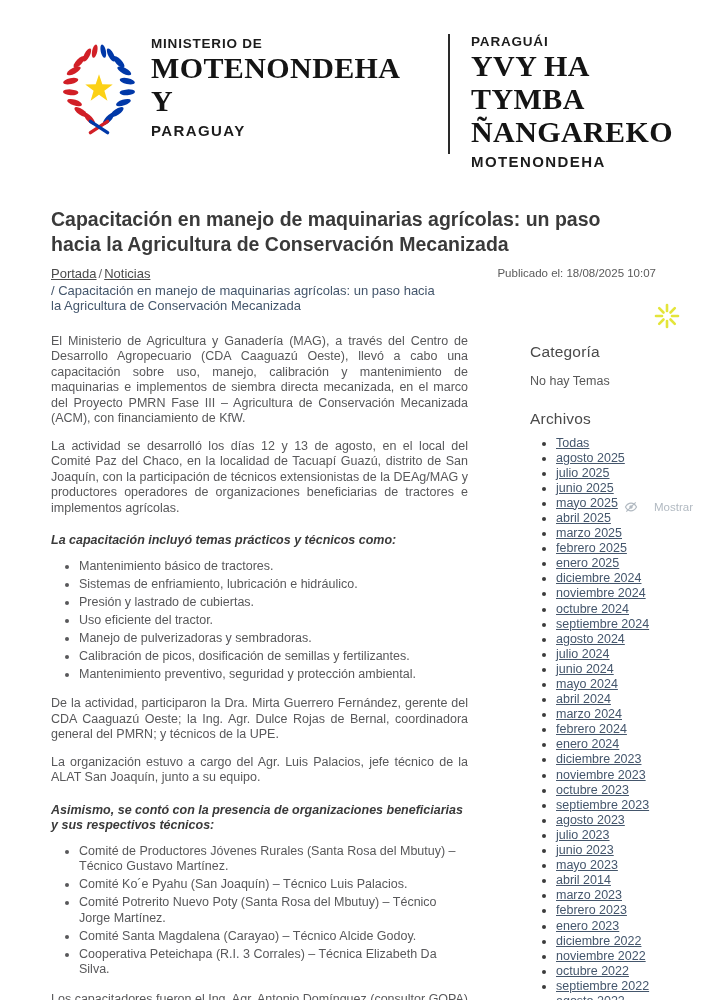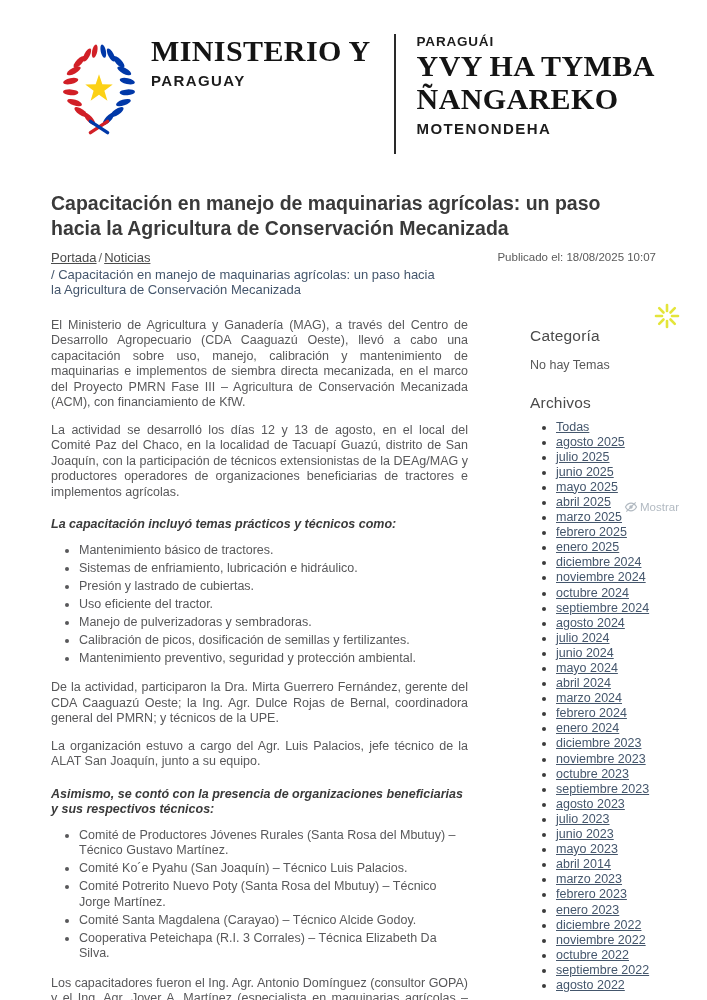--- a/index.html
+++ b/index.html
@@ -38,21 +38,21 @@
   aside{position:relative;width:180px;margin-left:62px;flex:0 0 auto;}
   .side-title{font-size:15.5px;color:#4a4a4a;letter-spacing:.2px;margin-top:9px;}
   .side-empty{font-size:12.5px;color:#585858;margin-top:13px;}
   .side-title.archives{margin-top:22px;}
   aside ul{margin:8px 0 0 0;padding-left:26px;list-style:disc;}
   aside li{font-size:12.5px;line-height:15.1px;color:#3c3c3c;}
   aside li a{color:#44566c;text-decoration:underline;cursor:pointer;}
 
   
   .spinner{position:absolute;left:654px;top:303px;width:26px;height:26px;}
-  .mostrar-badge{position:absolute;left:620px;top:499px;display:flex;align-items:center;gap:2px;
+  .mostrar-badge{position:absolute;left:620px;top:499px;display:flex;align-items:center;gap:16px;
     background:rgba(255,255,255,.88);border-radius:3px;padding:2px 5px 2px 4px;cursor:pointer;}
   .mostrar-badge span{font-size:11.5px;color:#b2bac2;}
   .mostrar-badge svg{display:block;}
 </style>
 </head>
 <body>
 
 <div class="page">
 
   <header class="site-header">
@@ -78,21 +78,22 @@
         <ellipse cx="73" cy="25.5" rx="9" ry="3.4" transform="rotate(46 73 25.5)"></ellipse>
         <ellipse cx="64" cy="17.5" rx="8.5" ry="3.2" transform="rotate(62 64 17.5)"></ellipse>
         <ellipse cx="55" cy="13" rx="8" ry="3" transform="rotate(78 55 13)"></ellipse>
       </g>
       <path d="M60,95 L40,108" stroke="#d11f26" stroke-width="4" stroke-linecap="round" fill="none"></path>
       <path d="M40,95 L60,108" stroke="#0038a8" stroke-width="4" stroke-linecap="round" fill="none"></path>
       <polygon fill="#fcd116" points="50,40 53.9,51.6 66,51.9 56.3,59.2 59.8,70.8 50,63.8 40.2,70.8 43.7,59.2 34,51.9 46.1,51.6"></polygon>
     </svg>
 
     <div class="logo-es">
-      <div class="logo-line-serif">MINISTERIO Y</div>
+      <div class="logo-line-small">MINISTERIO DE</div>
+      <div class="logo-line-serif">MOTENONDEHA Y</div>
       <div class="logo-line-bottom">PARAGUAY</div>
     </div>
 
     <div class="header-divider"></div>
 
     <div class="logo-gn">
       <div class="logo-line-small">PARAGUÁI</div>
       <div class="logo-line-serif">YVY HA TYMBA</div>
       <div class="logo-line-serif">ÑANGAREKO</div>
       <div class="logo-line-bottom">MOTENONDEHA</div>

